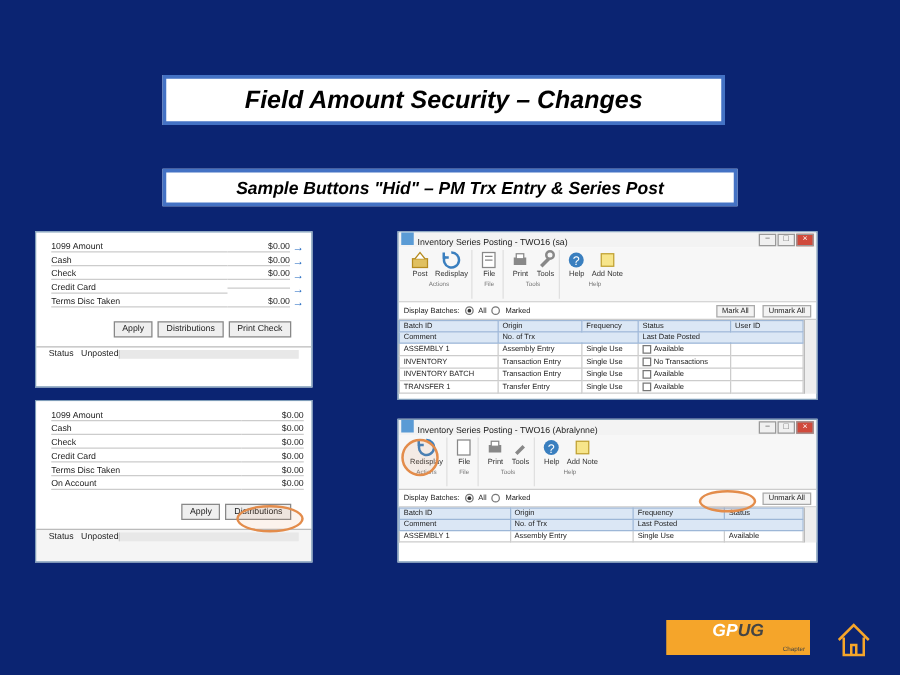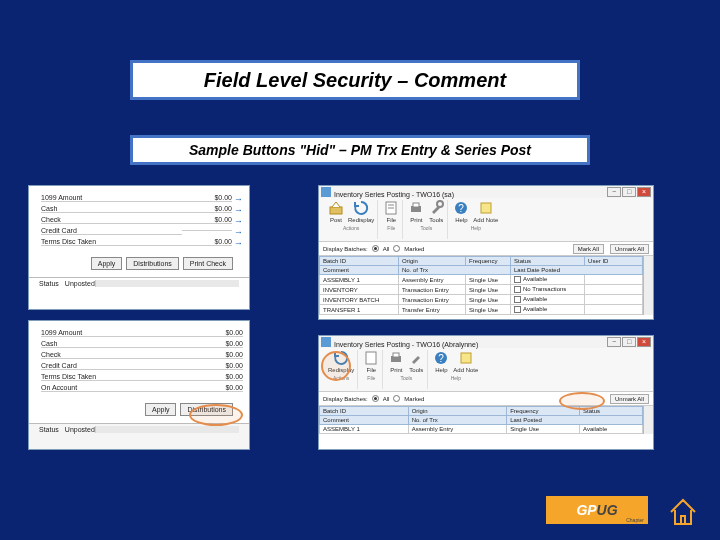--- a/index.html
+++ b/index.html
@@ -78,31 +78,31 @@
   .tbl { font-size: 6px; border-collapse: collapse; width: 100%; }
   .tbl th { background: #dbe7f5; border: 1px solid #9db7d7; padding: 1px 3px; text-align: left; font-weight: normal; }
   .tbl td { border: 1px solid #ccc; padding: 1px 3px; background: #fff; }
   .cbx { width: 7px; height: 7px; border: 1px solid #777; display: inline-block; vertical-align: middle; margin-right: 2px; }
   .scrollspacer { width: 10px; background: #eee; border-left: 1px solid #bbb; }
 
   
   .oval { position: absolute; border: 2px solid #e38c4b; border-radius: 50%; background: rgba(227,140,75,0.1); }
 
   
-  .logo { position: absolute; right: 72px; bottom: 16px; width: 102px; height: 28px; background: #f5a52a; display: flex; align-items: center; justify-content: center; font-size: 14px; font-weight: bold; font-style: italic; }
+  .logo { position: absolute; right: 72px; bottom: 16px; width: 115px; height: 28px; background: #f5a52a; display: flex; align-items: flex-start; justify-content: center; font-size: 14px; font-weight: bold; font-style: italic; }
   .logo .gp { color: #fff; }
   .logo .ug { color: #444; }
   .logo .tag { position:absolute; bottom:1px; right:4px; font-size:5px; font-style:normal; font-weight:normal; color:#444; }
   .home { position: absolute; right: 20px; bottom: 12px; width: 34px; height: 34px; }
   .home svg { stroke: #f5a52a; stroke-width: 2; fill: none; }
 </style>
 </head>
 <body>
 
-<div class="title-box">Field Level Security – Comment</div>
+<div class="title-box">Field Amount Security – Changes</div>
 <div class="subtitle-box">Sample Buttons "Hid" – PM Trx Entry &amp; Series Post</div>
 
 <div class="panel panel-tl">
   <div class="left-inner">
     <div class="row">
         <span class="lbl">1099 Amount</span>
         <span class="val">$0.00</span>
         <span class="arrow">→</span>
       </div>
     <div class="row">

